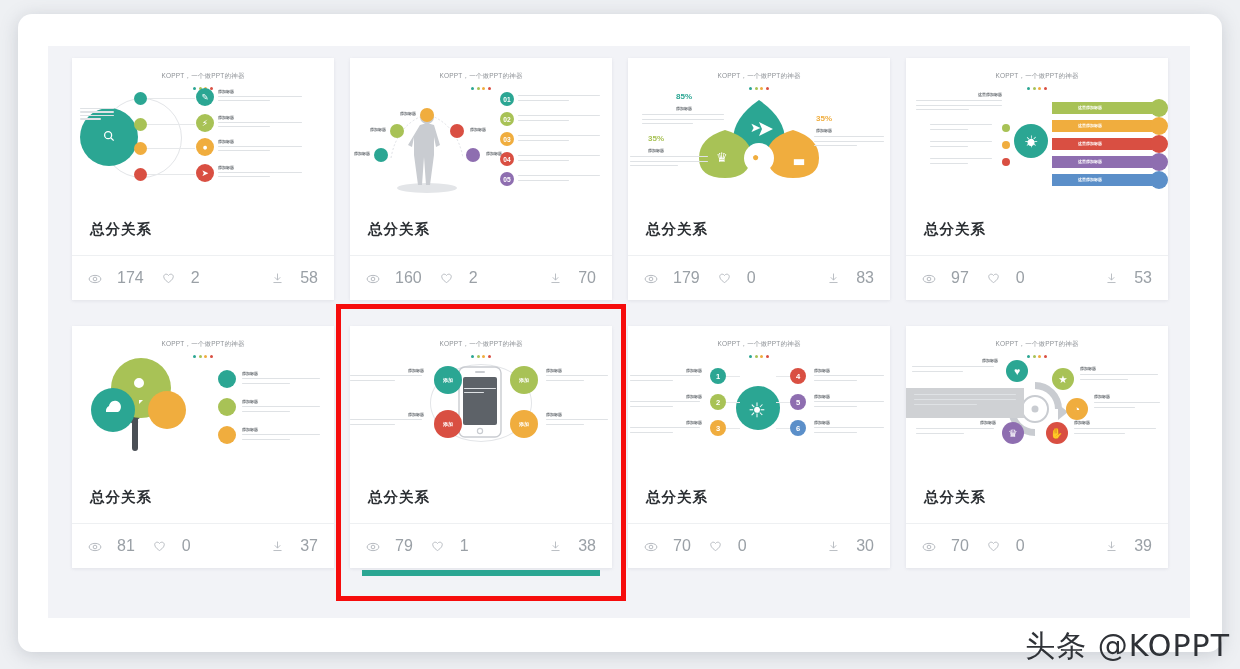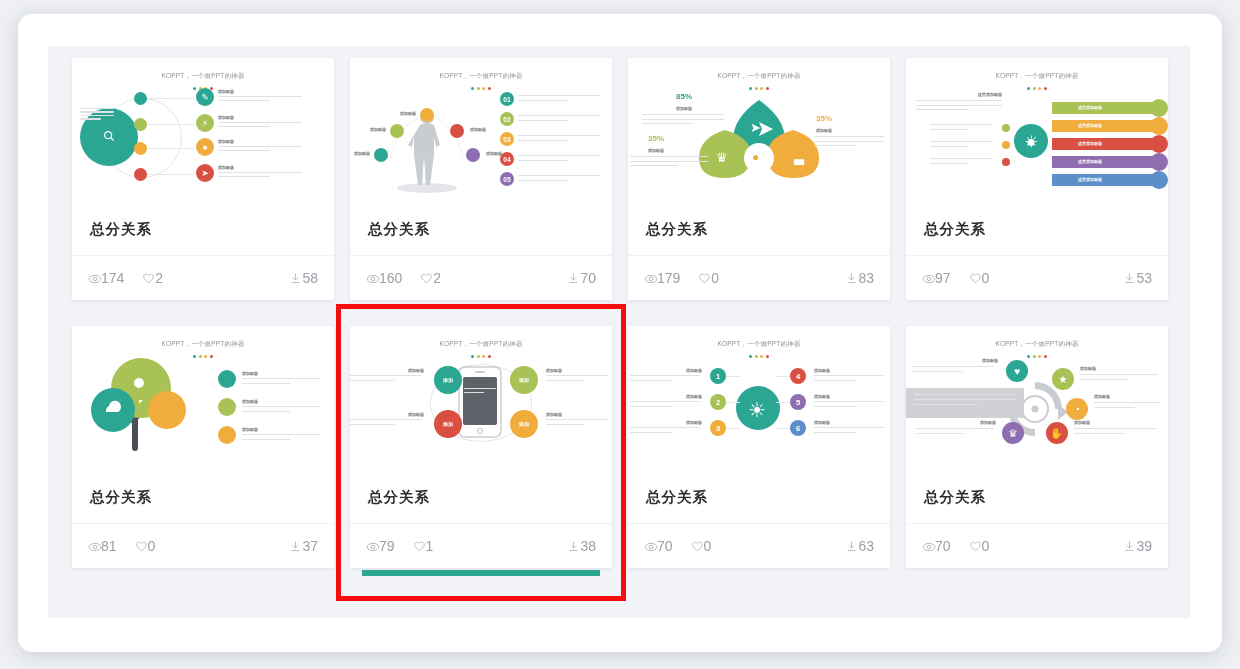--- a/index.html
+++ b/index.html
@@ -48,21 +48,21 @@
     height:52px;line-height:52px;padding-left:18px;
     font-size:14.5px;font-weight:bold;color:#2b2f33;letter-spacing:1px;
     background:#fff;
   }
   .card .stats{
     position:relative;height:44px;border-top:1px solid #eef0f2;
     display:flex;align-items:center;padding:0 16px;
     font-size:12.5px;color:#a3a7ad;
   }
   .stat{display:flex;align-items:center;margin-right:18px;}
-  .stat .num{margin-left:0;font-size:14px;color:#9aa0a6;}
+  .stat .num{margin-left:16px;font-size:16px;color:#9aa0a6;}
   .stat.dl{margin-right:0;margin-left:auto;}
   .ic{display:inline-block;width:13px;height:13px;line-height:0;}
   .ic svg{display:block;}
   .selbar{
     position:absolute;left:12px;right:12px;bottom:-8px;height:6px;
     background:#2ba693;
   }
   .redbox{
     position:absolute;border:5px solid #f60c0c;box-sizing:border-box;
     pointer-events:none;
@@ -579,21 +579,21 @@
                 <span class="num">0</span>
               </span>
               <span class="stat dl">
                 <span class="ic">
                   <svg viewBox="0 0 20 20" width="13" height="13" fill="none" stroke="#b4b8be" stroke-width="1.4" stroke-linecap="round">
                     <path d="M10 3 L10 12"></path>
                     <path d="M6.2 8.6 L10 12.4 L13.8 8.6"></path>
                     <path d="M4.4 16.2 L15.6 16.2"></path>
                   </svg>
                 </span>
-                <span class="num">63</span>
+                <span class="num">30</span>
               </span>
             </div>
           </div>
           <div class="card" id="card-8" style="left:858px;top:280px;width:262px;">
             <div class="thumb">
               <div class="slide-head">
                 <div class="ht">KOPPT，一个做PPT的神器</div>
                 <div class="dots"><i style="background:#2ba693"></i><i style="background:#a8c256"></i><i style="background:#f0ad3e"></i><i style="background:#d94f42"></i></div>
               </div>
               <div class="art">
@@ -659,13 +659,14 @@
                   </svg>
                 </span>
                 <span class="num">39</span>
               </span>
             </div>
           </div>
         </div>
       <div class="redbox" id="redbox" style="left: 288px; top: 258px; width: 290px; height: 297px; border-color: rgb(246, 12, 12);"></div>
     </div>
   </div>
+  <div class="watermark">头条 @KOPPT</div>
 </div>
 
 </body></html>

